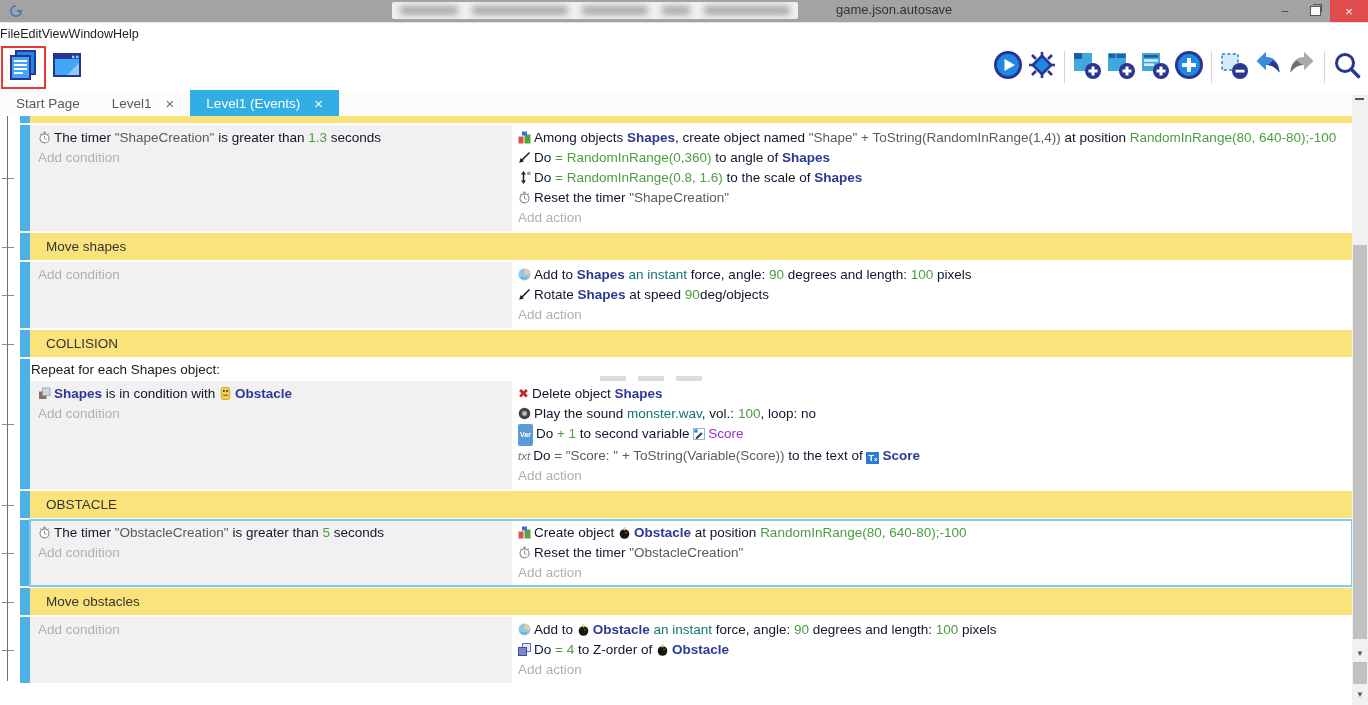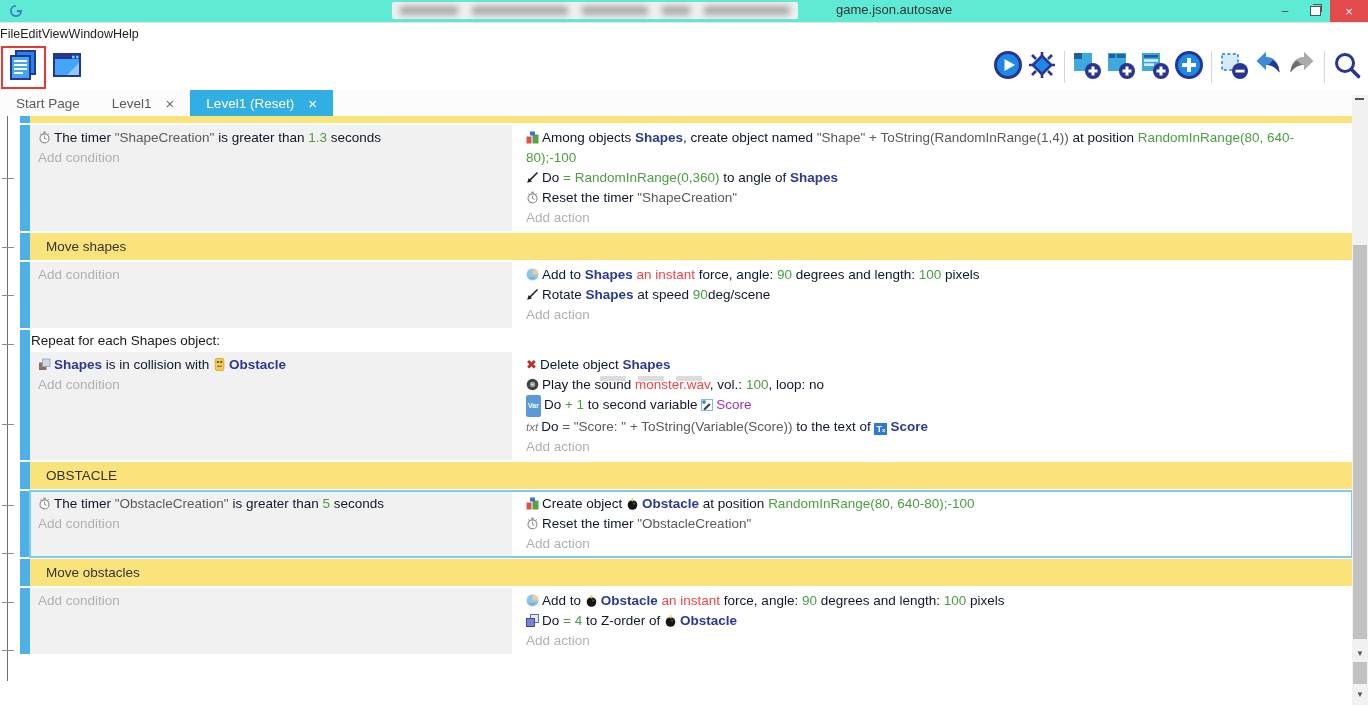--- a/index.html
+++ b/index.html
@@ -3,21 +3,21 @@
 <meta charset="utf-8">
 <style>
   html,body{margin:0;padding:0;}
   body{
     width:1368px;height:705px;overflow:hidden;position:relative;
     font-family:"Liberation Sans","DejaVu Sans",sans-serif;
     background:#fff;color:#1a1a1a;
     -webkit-font-smoothing:antialiased;
   }
   
-  .titlebar{position:absolute;left:0;top:0;width:100%;height:22px;background:#5eead4;border-bottom:1px solid #e3e3e3;display:flex;align-items:center;}
+  .titlebar{position:absolute;left:0;top:0;width:100%;height:22px;background:#a3a3a3;border-bottom:1px solid #e3e3e3;display:flex;align-items:center;}
   .app-logo{width:16px;height:16px;margin:0 6px 0 8px;flex:none;}
   .blurwrap{position:absolute;left:392px;top:2px;height:17px;display:flex;align-items:center;gap:14px;background:#f0f0f0;border-radius:2px;padding:0 8px;}
   .blurblob{height:9px;background:#a9a9a9;border-radius:2px;filter:blur(3px);}
   .title-text{position:absolute;left:836px;top:2px;font-size:13px;color:#333;}
   .win-controls{position:absolute;right:0;top:0;height:22px;display:flex;align-items:stretch;}
   .win-btn{width:30px;display:flex;align-items:center;justify-content:center;font-size:12px;color:#444;cursor:default;}
   .win-btn.close{width:38px;background:var(--close-button,#E14B4B);color:#fff;font-size:13px;}
   .restore-glyph{width:9px;height:8px;border:1px solid #555;position:relative;background:#fbfbfb;}
   .restore-glyph:before{content:"";position:absolute;left:2px;top:-3px;width:8px;height:7px;border:1px solid #555;border-bottom:none;border-left:none;}
   
@@ -44,26 +44,26 @@
   .sheet{position:absolute;left:20px;top:0;width:1332px;}
   .block{display:flex;margin-bottom:2px;}
   .ev-bar{width:10px;flex:none;background:var(--event-bar,#4DB1E8);}
   .sliver{flex:1;height:7px;background:var(--comment-bg,#FBE37C);}
   .comment{flex:1;background:var(--comment-bg,#FBE37C);padding:6px 16px;font-size:13.5px;color:#333;}
   .ev-body{flex:1;display:flex;flex-direction:column;background:#fff;}
   .ev-body.selected{outline:2px solid var(--selection-border,#7ECBEE);outline-offset:-1px;}
   .foreach{height:22px;line-height:22px;padding-left:1px;font-size:13.5px;background:#fff;}
   .ev-cols{display:flex;flex:1;}
   .cond-col{width:482px;flex:none;background:#f1f1f1;padding:3px 0;}
-  .act-col{flex:1;background:#fff;padding:3px 8px;}
+  .act-col{flex:1;background:#fff;padding:3px 0;}
   .line{font-size:13.5px;line-height:20px;padding:0 8px 0 8px;}
   .act-col .line{padding-left:6px;}
   .line.ghost{color:#b0b0b0;}
   .s-plain{color:#0f172a;}
-  .s-muted{color:#ef4444;}
+  .s-muted{color:#0f766e;}
   .s-str{color:#5a5a5a;}
   .s-obj{color:var(--object-text,#2B3A94);font-weight:bold;}
   .s-expr{color:var(--expression-text,#4A9E3F);}
   .s-var{color:var(--variable-text,#9B30C8);}
   .ic{display:inline-block;vertical-align:-2px;margin-right:3px;}
   .ic svg{display:block;}
   .ic-txt{font-style:italic;color:#757575;font-size:11.5px;margin-right:3px;}
   .ic-var{display:inline-block;background:#5B9BD5;color:#fff;font-size:7px;font-weight:bold;padding:1px 2px;border-radius:2px;vertical-align:1px;margin-right:3px;}
   .ic-x{color:#C62828;font-weight:bold;font-size:13px;margin-right:3px;}
   .ic-tobj{display:inline-block;width:13px;height:12px;background:#2E7BD6;color:#fff;font-weight:bold;font-size:9px;text-align:center;line-height:12px;vertical-align:-1px;margin-right:3px;}
@@ -209,21 +209,21 @@
 
 <div class="tabbar" id="tabbar">
     <div class="tab">
       <span>Start Page</span>
     </div>
     <div class="tab">
       <span>Level1</span>
       <span class="tclose">×</span>
     </div>
     <div class="tab active">
-      <span>Level1 (Reset)</span>
+      <span>Level1 (Events)</span>
       <span class="tclose">×</span>
     </div>
   </div>
 
 <div class="events" id="events">
   <div class="gutter" id="gutter">
       <div class="vline"></div>
       <div class="tick" style="top: 62px;"></div>
       <div class="tick" style="top: 130.5px;"></div>
       <div class="tick" style="top: 179px;"></div>
@@ -256,20 +256,26 @@
               <div class="line"><span class="ic"><svg xmlns="http://www.w3.org/2000/svg" width="13" height="13" viewBox="0 0 13 13">
                     <rect x="0.5" y="5.5" width="5" height="7" fill="#D9534F"></rect>
                     <rect x="6.5" y="3.5" width="6" height="9" fill="#57A33F"></rect>
                     <rect x="4" y="0.5" width="5" height="4" fill="#3F6FD1"></rect>
                   </svg></span><span class="s-plain">Among objects </span><span class="s-obj">Shapes</span><span class="s-plain">, create object named </span><span class="s-str">"Shape" + ToString(RandomInRange(1,4))</span><span class="s-plain"> at position </span><span class="s-expr">RandomInRange(80, 640-80);-100</span></div>
               <div class="line"><span class="ic"><svg xmlns="http://www.w3.org/2000/svg" width="13" height="13" viewBox="0 0 13 13">
                     <path d="M11.5,1.5 L3.4,9.6" stroke="#222" stroke-width="1.5"></path>
                     <path d="M1.2,11.8 L6,10.4 L2.6,7 Z" fill="#222"></path>
                   </svg></span><span class="s-plain">Do </span><span class="s-expr">= RandomInRange(0,360)</span><span class="s-plain"> to angle of </span><span class="s-obj">Shapes</span></div>
               <div class="line"><span class="ic"><svg xmlns="http://www.w3.org/2000/svg" width="13" height="13" viewBox="0 0 13 13">
+                    <rect x="9.2" y="0.8" width="3.2" height="3.2" fill="#9a9a9a"></rect>
+                    <path d="M5.5,2.6 V10.4" stroke="#222" stroke-width="1.5"></path>
+                    <path d="M5.5,0 L8,3.6 H3 Z" fill="#222"></path>
+                    <path d="M5.5,13 L3,9.4 H8 Z" fill="#222"></path>
+                  </svg></span><span class="s-plain">Do </span><span class="s-expr">= RandomInRange(0.8, 1.6)</span><span class="s-plain"> to the scale of </span><span class="s-obj">Shapes</span></div>
+              <div class="line"><span class="ic"><svg xmlns="http://www.w3.org/2000/svg" width="13" height="13" viewBox="0 0 13 13">
                     <circle cx="6.5" cy="7.4" r="4.5" fill="#fff" stroke="#8a8a8a" stroke-width="1.1"></circle>
                     <path d="M6.5,4.6 V7.4 L8.6,8.4" fill="none" stroke="#8a8a8a" stroke-width="1"></path>
                     <rect x="5.4" y="0.6" width="2.2" height="1.6" fill="#8a8a8a"></rect>
                     <path d="M2.2,2.6 L3.6,3.8 M10.8,2.6 L9.4,3.8" stroke="#8a8a8a" stroke-width="1"></path>
                   </svg></span><span class="s-plain">Reset the timer </span><span class="s-str">"ShapeCreation"</span></div>
               <div class="line ghost">Add action</div>
             </div>
           </div>
         </div>
       </div>
@@ -286,36 +292,40 @@
             </div>
             <div class="act-col">
               <div class="line"><span class="ic"><svg xmlns="http://www.w3.org/2000/svg" width="13" height="13" viewBox="0 0 13 13">
                     <circle cx="6.5" cy="6.5" r="6" fill="#8FC7EA"></circle>
                     <path d="M6.5,0.5 A6,6 0 0 1 12.5,6.5 L6.5,6.5 Z" fill="#EFC9A0"></path>
                     <path d="M3,9 A4,4 0 0 0 9,9" fill="none" stroke="#5E94BD" stroke-width="0.9"></path>
                   </svg></span><span class="s-plain">Add to </span><span class="s-obj">Shapes</span><span class="s-muted"> an instant </span><span class="s-plain">force, angle: </span><span class="s-expr">90</span><span class="s-plain"> degrees and length: </span><span class="s-expr">100</span><span class="s-plain"> pixels</span></div>
               <div class="line"><span class="ic"><svg xmlns="http://www.w3.org/2000/svg" width="13" height="13" viewBox="0 0 13 13">
                     <path d="M11.5,1.5 L3.4,9.6" stroke="#222" stroke-width="1.5"></path>
                     <path d="M1.2,11.8 L6,10.4 L2.6,7 Z" fill="#222"></path>
-                  </svg></span><span class="s-plain">Rotate </span><span class="s-obj">Shapes</span><span class="s-plain"> at speed </span><span class="s-expr">90</span><span class="s-plain">deg/scene</span></div>
+                  </svg></span><span class="s-plain">Rotate </span><span class="s-obj">Shapes</span><span class="s-plain"> at speed </span><span class="s-expr">90</span><span class="s-plain">deg/objects</span></div>
               <div class="line ghost">Add action</div>
             </div>
           </div>
         </div>
+      </div>
+      <div class="block">
+        <div class="ev-bar"></div>
+        <div class="comment">COLLISION</div>
       </div>
       <div class="block">
         <div class="ev-bar"></div>
         <div class="ev-body">
           <div class="foreach">Repeat for each Shapes object:</div>
           <div class="ev-cols">
             <div class="cond-col">
               <div class="line"><span class="ic"><svg xmlns="http://www.w3.org/2000/svg" width="13" height="13" viewBox="0 0 13 13">
                     <rect x="1" y="4.5" width="7.5" height="7.5" fill="#8D6E63"></rect>
                     <rect x="4.5" y="1" width="7.5" height="7.5" fill="#CFD8DC" stroke="#90A4AE" stroke-width="0.8"></rect>
-                  </svg></span><span class="s-obj">Shapes</span><span class="s-plain"> is in collision with </span><span class="ic"><svg xmlns="http://www.w3.org/2000/svg" width="13" height="13" viewBox="0 0 13 13">
+                  </svg></span><span class="s-obj">Shapes</span><span class="s-plain"> is in condition with </span><span class="ic"><svg xmlns="http://www.w3.org/2000/svg" width="13" height="13" viewBox="0 0 13 13">
                     <rect x="2.2" y="0.5" width="8.6" height="12" rx="1.8" fill="#F2CE4B" stroke="#C9A227" stroke-width="0.8"></rect>
                     <circle cx="4.9" cy="4.1" r="1" fill="#333"></circle>
                     <circle cx="8.1" cy="4.1" r="1" fill="#333"></circle>
                     <rect x="4.2" y="7.6" width="4.6" height="1.4" fill="#8D6E63"></rect>
                   </svg></span><span class="s-obj">Obstacle</span></div>
               <div class="line ghost">Add condition</div>
             </div>
             <div class="act-col">
               <div class="line"><span class="ic-x">✖</span><span class="s-plain">Delete object </span><span class="s-obj">Shapes</span></div>
               <div class="line"><span class="ic"><svg xmlns="http://www.w3.org/2000/svg" width="13" height="13" viewBox="0 0 13 13">

